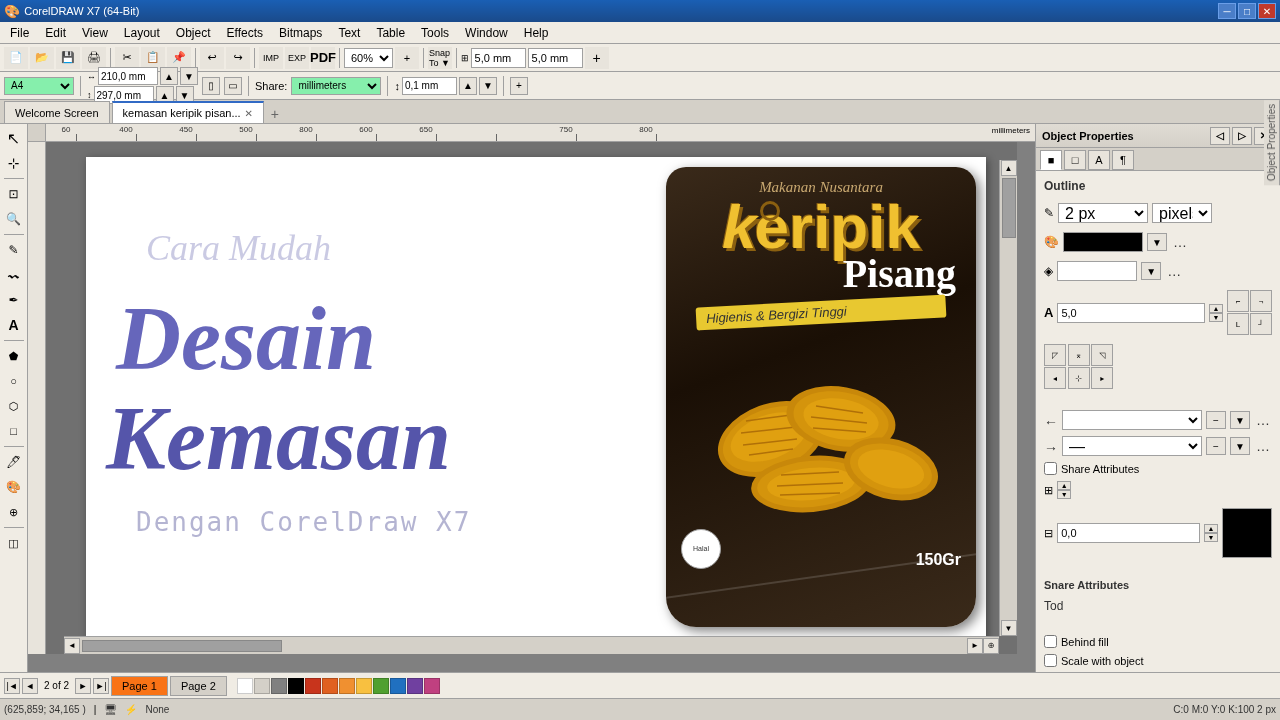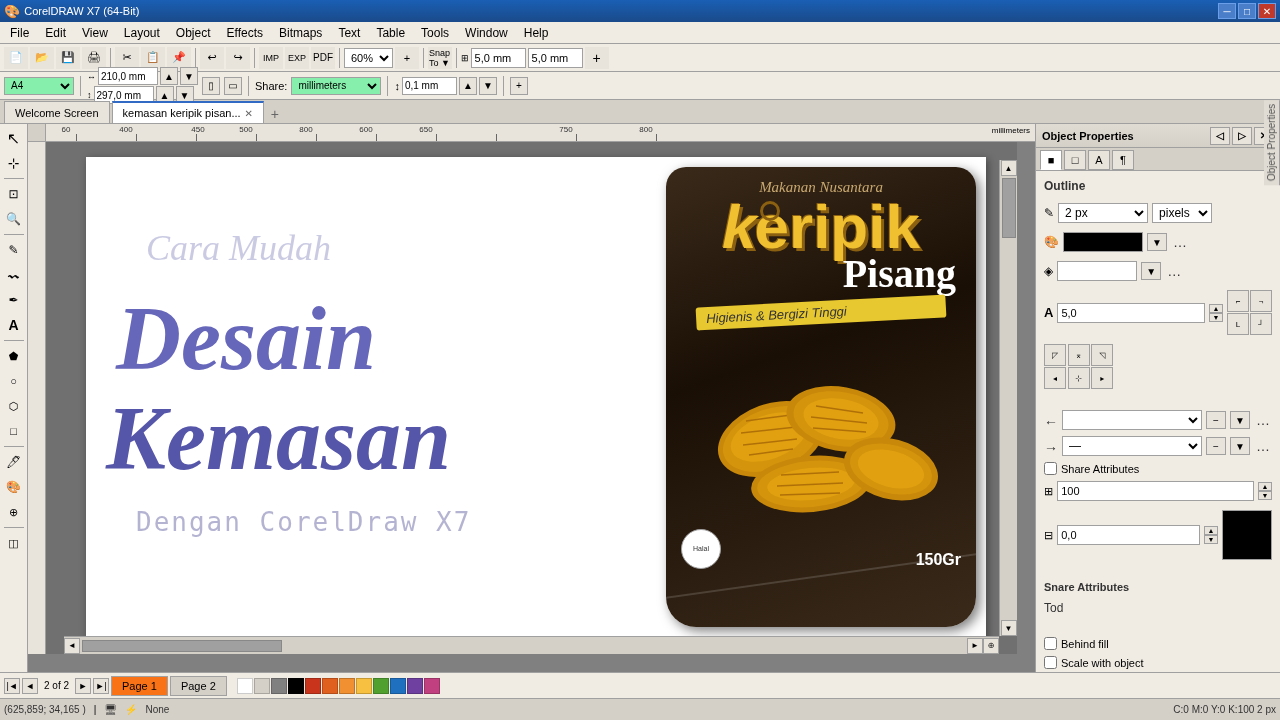--- a/index.html
+++ b/index.html
@@ -255,21 +255,21 @@
       height: 20px;
       border: 1px solid #a0a0a0;
       background: white;
       font-size: 11px;
       padding: 0 3px;
     }
     .panel-select {
       height: 20px;
       border: 1px solid #a0a0a0;
       background: white;
-      font-size: 12px;
+      font-size: 16px;
       padding: 0 2px;
       cursor: pointer;
     }
     .panel-color-swatch {
       width: 80px; height: 20px;
       background: black;
       border: 1px solid #a0a0a0;
       cursor: pointer;
     }
     .panel-color-swatch2 {
@@ -568,21 +568,21 @@
   <div class="tb-sep"></div>
   <div class="tb-btn">✂</div>
   <div class="tb-btn">📋</div>
   <div class="tb-btn">📌</div>
   <div class="tb-sep"></div>
   <div class="tb-btn">↩</div>
   <div class="tb-btn">↪</div>
   <div class="tb-sep"></div>
   <div class="tb-btn" style="font-size:9px;">IMP</div>
   <div class="tb-btn" style="font-size:9px;">EXP</div>
-  <div class="tb-btn" style="font-size:10px;">PDF</div>
+  <div class="tb-btn" style="font-size:13px;font-weight:bold;">PDF</div>
   <div class="tb-sep"></div>
   <select class="tb-select">
     <option>60%</option>
   </select>
   <div class="tb-btn">+</div>
   <div class="tb-sep"></div>
   <div class="tb-btn" style="font-size:9px;">Snap To ▼</div>
   <div class="tb-sep"></div>
   <div style="display:flex;align-items:center;gap:2px;">
     <span style="font-size:9px;">⊞</span>
@@ -667,21 +667,21 @@
   </div>
 
   <div id="canvas-area">
     <div id="ruler-corner"></div>
     <div id="ruler-top">
       <div style="position:relative;height:100%;margin-left:20px;">
         <div class="ruler-tick-label" style="left:0px;">60</div>
         <div class="ruler-tick" style="left:10px;"></div>
         <div class="ruler-tick-label" style="left:60px;">400</div>
         <div class="ruler-tick" style="left:70px;"></div>
-        <div class="ruler-tick-label" style="left:132px;">450</div>
+        <div class="ruler-tick-label" style="left:120px;">450</div>
         <div class="ruler-tick" style="left:130px;"></div>
         <div class="ruler-tick-label" style="left:180px;">500</div>
         <div class="ruler-tick" style="left:190px;"></div>
         <div class="ruler-tick-label" style="left:240px;">800</div>
         <div class="ruler-tick" style="left:250px;"></div>
         <div class="ruler-tick-label" style="left:300px;">600</div>
         <div class="ruler-tick" style="left:310px;"></div>
         <div class="ruler-tick-label" style="left:360px;">650</div>
         <div class="ruler-tick" style="left:370px;"></div>
         <div class="ruler-tick-label" style="left:420px;margin-top:28px;">700</div>
@@ -868,21 +868,20 @@
         <span class="dots-btn">…</span>
       </div>
 
       <div class="panel-checkbox-row">
         <input type="checkbox" style="">
         <label>Share Attributes</label>
       </div>
 
       <div class="panel-row">
         <span style="font-size:11px;">⊞</span>
-        <input class="panel-input" style="width: 60px;" value="100">
         <div style="display:flex;flex-direction:column;">
           <div class="spinner-btn">▲</div>
           <div class="spinner-btn">▼</div>
         </div>
       </div>
       <div class="panel-row">
         <span style="font-size:11px;">⊟</span>
         <input class="panel-input" style="width: 60px;" value="0,0">
         <div style="display:flex;flex-direction:column;">
           <div class="spinner-btn">▲</div>

